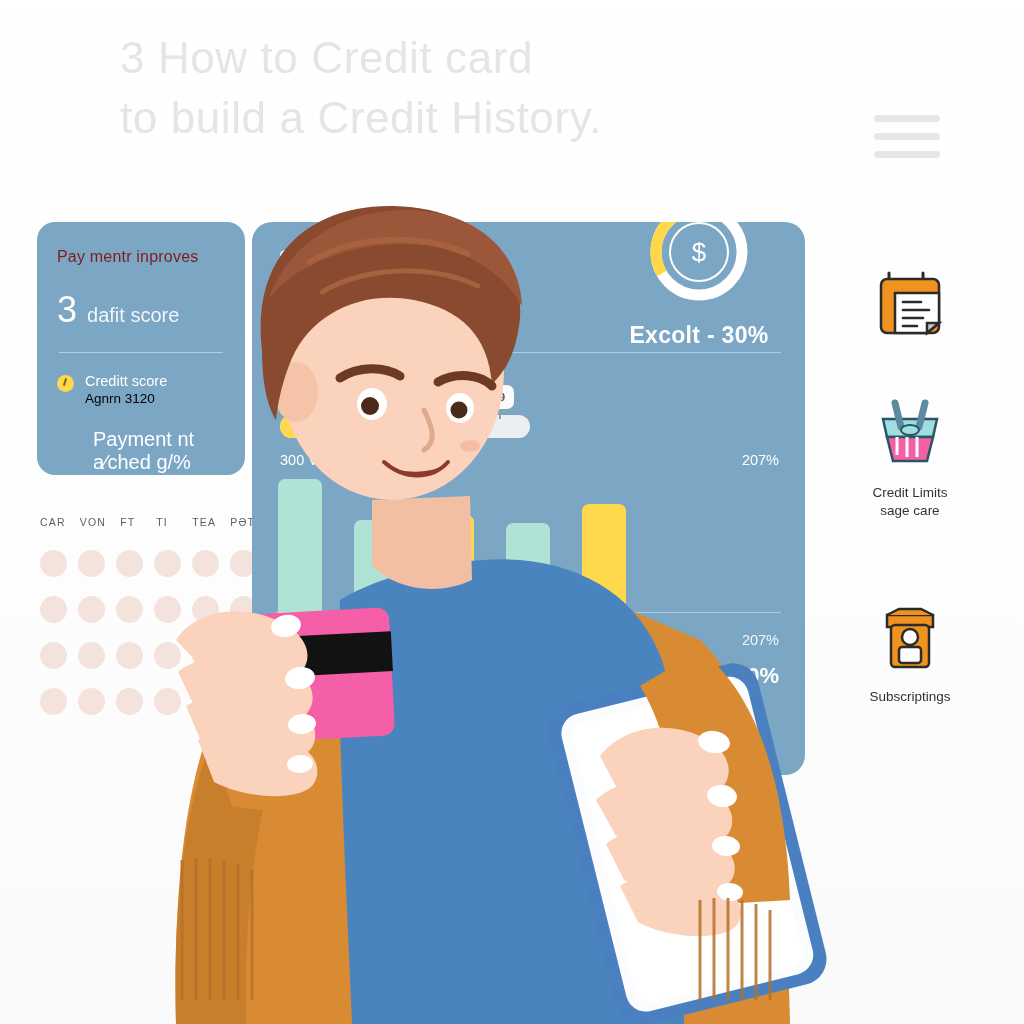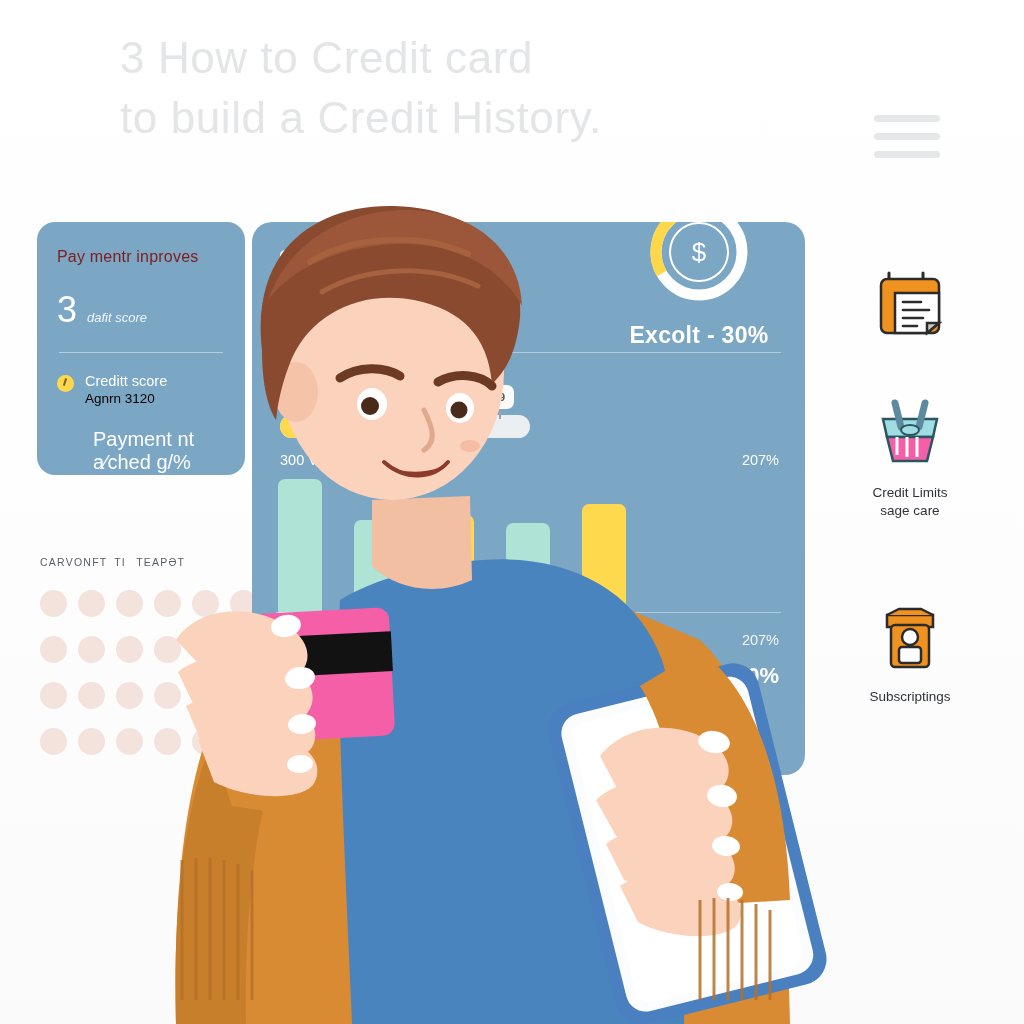--- a/index.html
+++ b/index.html
@@ -35,40 +35,40 @@
 
   
   #score-card {
     position: absolute; left: 37px; top: 222px; width: 208px; height: 253px;
     background: #7ba6c4; border-radius: 18px;
     padding: 26px 20px 0 20px; color: #ffffff;
   }
   .sc-sub { font-size: 16px; color: #7f1d1d; letter-spacing: .2px; }
   .sc-big-row { display:flex; align-items:baseline; gap:10px; margin-top: 26px; }
   .sc-big { font-size: 36px; font-weight: 300; line-height: 1; }
-  .sc-big-label { font-size: 13px; color:#f0f5f9;font-style:italic; }
+  .sc-big-label { font-size: 20px; color:#f0f5f9; }
   .sc-divider { height:1px; background: rgba(255,255,255,.45); margin: 24px 2px 20px 2px; }
   .sc-row { display:flex; gap:11px; align-items:flex-start; }
   .sc-dot {
     width: 17px; height: 17px; border-radius: 50%;
     background: #ffd84d; flex: 0 0 17px; margin-top: 2px;
     position: relative;
   }
   .sc-dot::after {
     content:""; position:absolute; left:7px; top:3px; width:2px; height:8px;
     background:#7a6520; border-radius:1px; transform: rotate(18deg);
   }
   .sc-line1 { font-size: 14.5px; color:#ffffff; }
   .sc-line2 { font-size: 13.5px; color:#000000; margin-top: 2px; }
   .sc-foot { font-size: 20px; color:#ffffff; margin-top: 22px; margin-left: 36px; }
 
   
   #dotgrid { position: absolute; left: 40px; top: 516px; width: 250px; }
-  #dotgrid .days { display:flex; font-size: 10.5px; color:#5a5f66;
-    letter-spacing:1.2px; margin-bottom: 22px; margin-top: 40px; }
+  #dotgrid .days { display:flex; gap: 14px; font-size: 10.5px; color:#5a5f66;
+    letter-spacing:1.2px; margin-bottom: 22px; }
   #dotgrid .days span { min-width: 22px; }
   #dotgrid .dots { display:grid; grid-template-columns: repeat(6, 38px); row-gap: 19px; }
   #dotgrid .dot { width: 27px; height: 27px; border-radius: 50%; background:#f4e3dd; }
 
   
   #dash {
     position: absolute; left: 252px; top: 222px; width: 553px; height: 553px;
     background: #7ba6c4; border-radius: 20px; overflow: hidden; color:#fff;
   }
   #dash-title { position:absolute; left: 26px; top: 22px; font-size: 26px; font-weight: 300; color:#eef4f8; }

